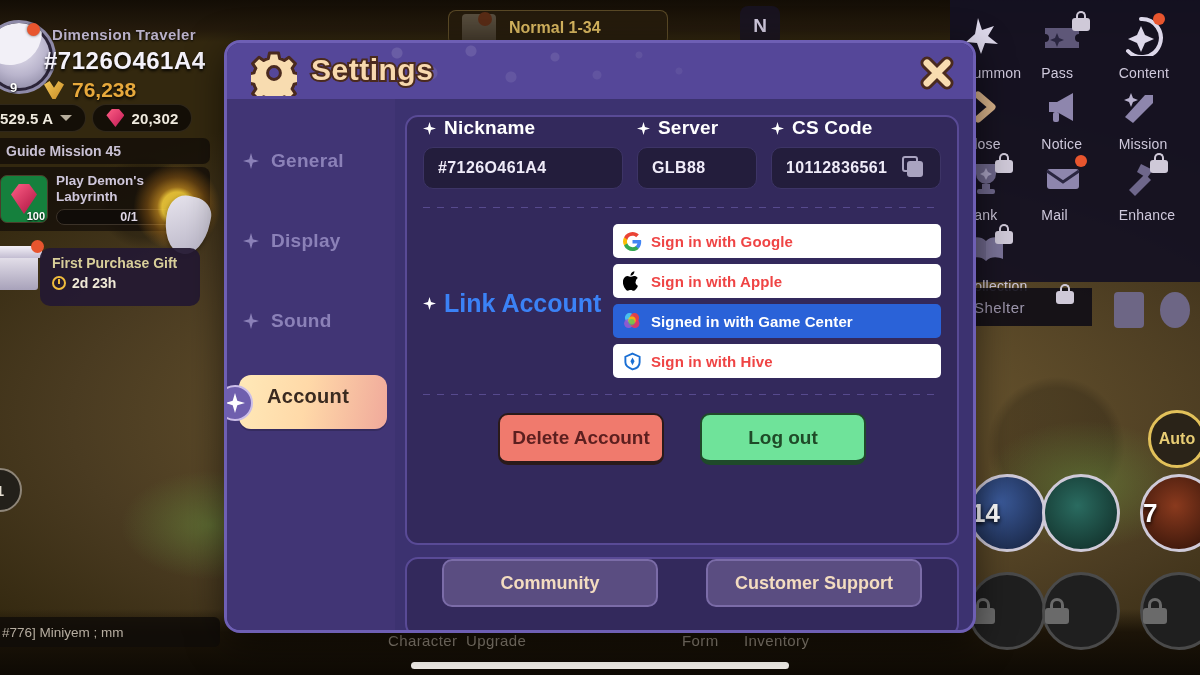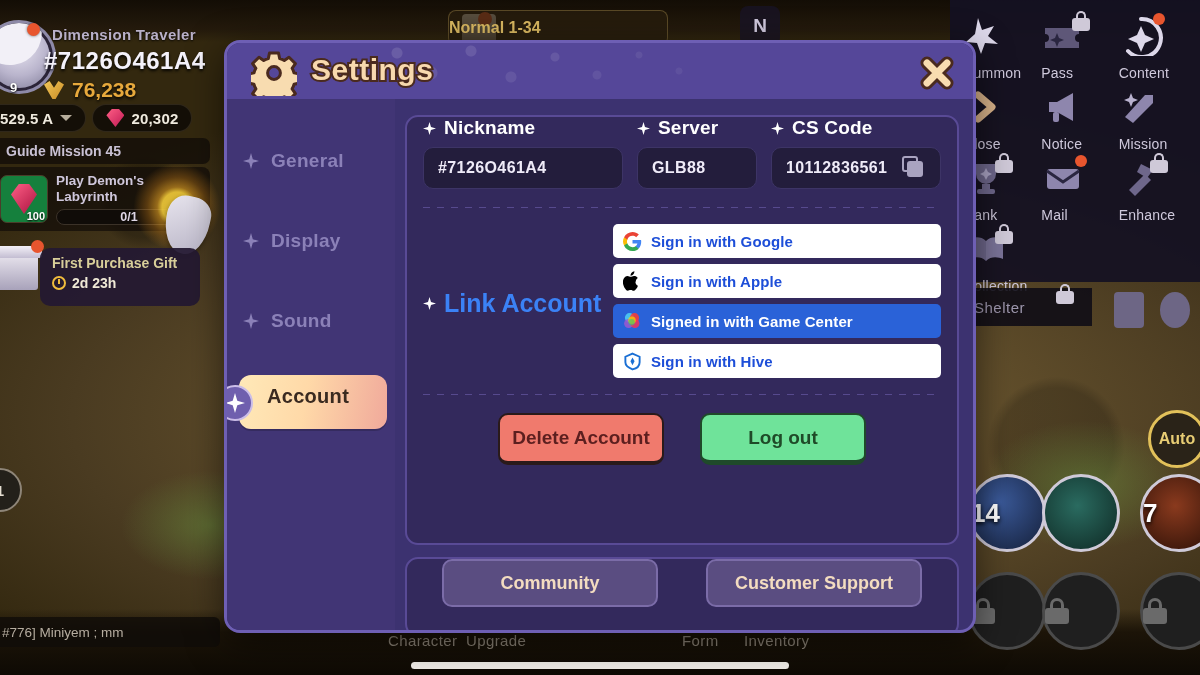--- a/index.html
+++ b/index.html
@@ -242,21 +242,21 @@
   }
   .bnav-item { font-size:15px; color:#8e8578; letter-spacing:.4px; position:absolute; }
   .home-ind {
     position:absolute; left:50%; transform:translateX(-50%); bottom:6px;
     width:378px; height:7px; border-radius:4px; background:#f3f0ea;
   }
   .stage-tab {
     position:absolute; left:448px; top:10px; width:220px; height:36px;
     border-radius:8px; background:rgba(40,30,14,.75);
     border:1px solid rgba(190,160,90,.35);
-    display:flex;align-items:center; 
+    display:flex;align-items:center; padding-left:60px;
   }
   .stage-tab span { font-size:16px; font-weight:bold; color:#d8b760; }
   .stage-chest {
     position:absolute; left:462px; top:14px; width:34px;height:30px;
     background:linear-gradient(180deg,#ded8cc,#9a9086); border-radius:4px;
   }
   .stage-dot { position:absolute; left:478px; top:12px; width:14px;height:14px;border-radius:50%;background:#e8552e;}
   .n-badge {
     position:absolute; left:740px; top:6px; width:40px;height:40px;
     border-radius:8px; background:rgba(25,20,38,.8);
@@ -371,21 +371,21 @@
   .link-row { display:flex; }
   .link-lab { width:190px; display:flex;align-items:center;gap:8px; padding-top:4px; }
   .link-lab span { font-size:25px;font-weight:bold;color:#3b82f6; }
   .link-list { flex:1; display:flex;flex-direction:column;gap:6px; }
   .link-btn {
     height:34px; border-radius:5px; background:#ffffff;
     display:flex; align-items:center; cursor:pointer;
   }
   .link-btn.active { background:#2a62d8; }
   .link-ico { width:38px; display:flex;align-items:center;justify-content:center; flex:0 0 38px; }
-  .link-btn .lt { font-size:15px; font-weight:bold; color:#1d4ed8; letter-spacing:.1px; }
+  .link-btn .lt { font-size:15px; font-weight:bold; color:#ef4444; letter-spacing:.1px; }
   .link-btn.active .lt { color:#ffffff; }
 
   .divider2 { height:1px; margin:16px 0 14px; background:repeating-linear-gradient(90deg,#574a8e 0 7px,transparent 7px 14px); }
 
   .act-row { display:flex; justify-content:center; gap:36px; padding-top:4px; }
   .act-btn {
     width:166px;height:52px;border-radius:10px;
     display:flex;align-items:center;justify-content:center;
     font-size:19px;font-weight:bold; cursor:pointer;
   }

